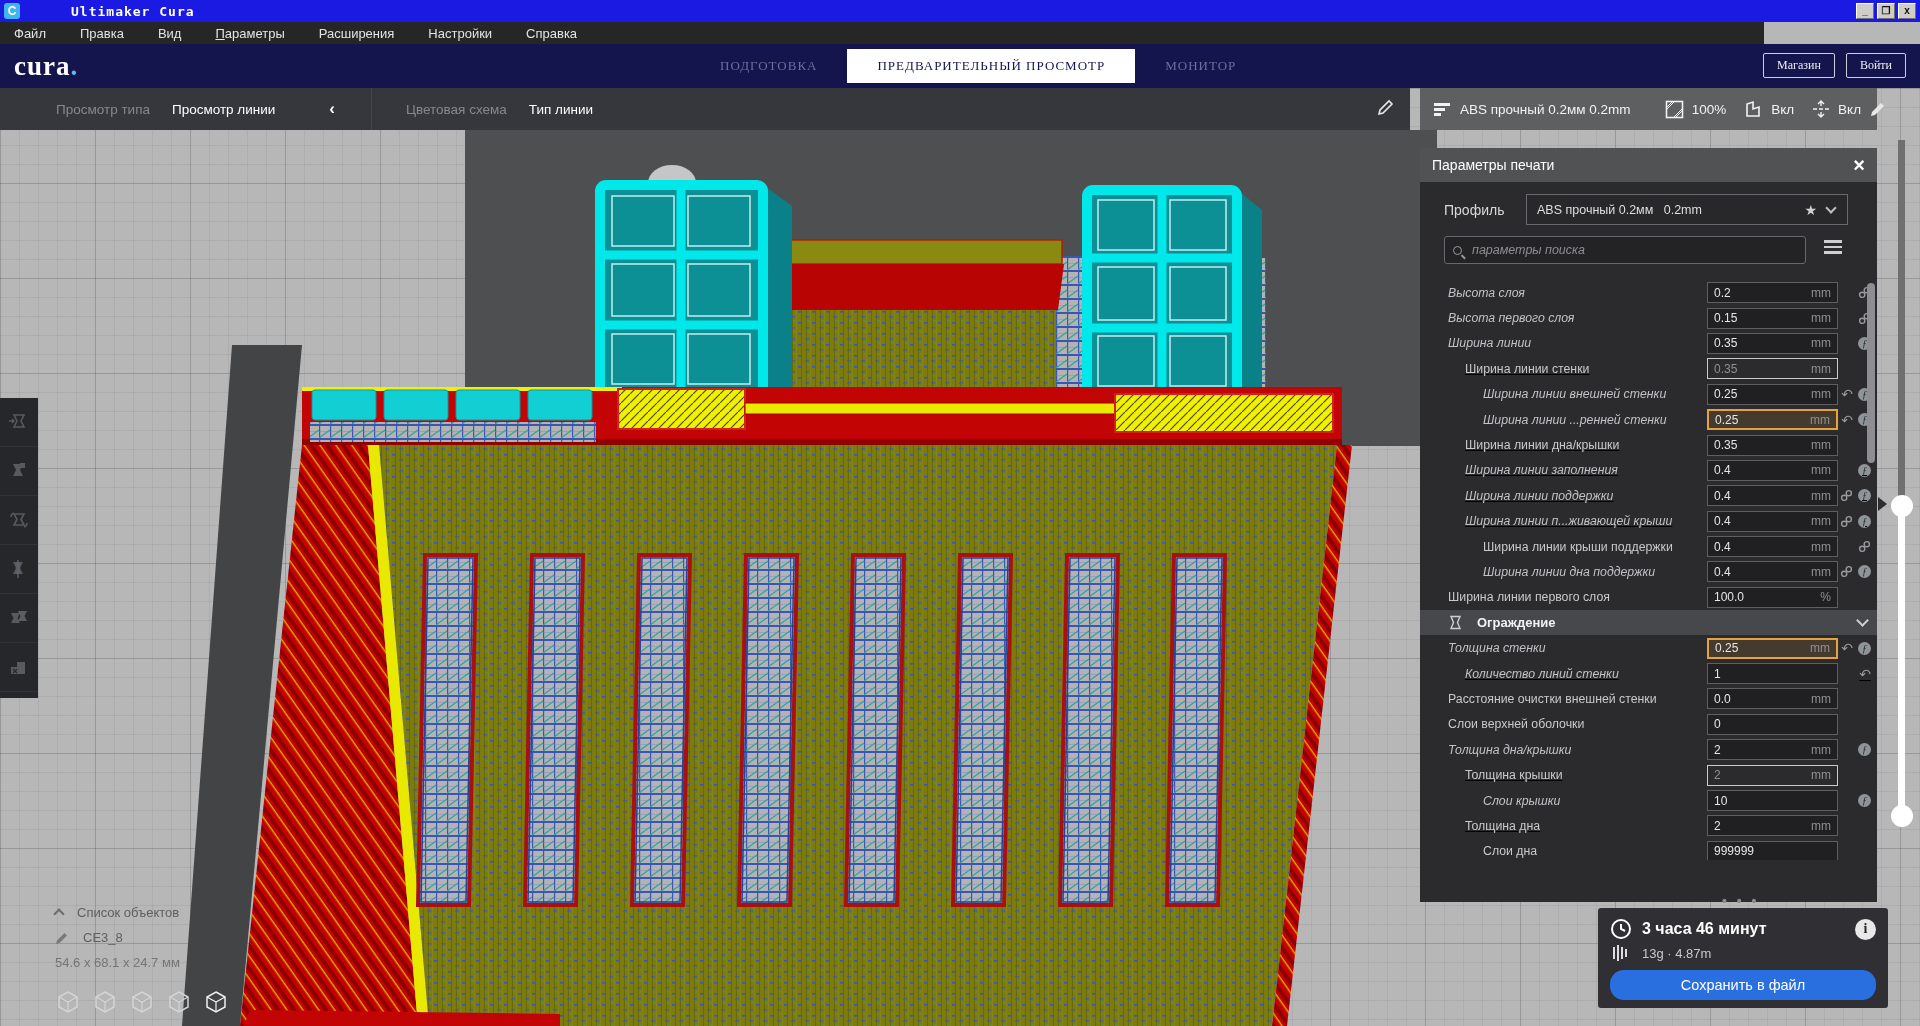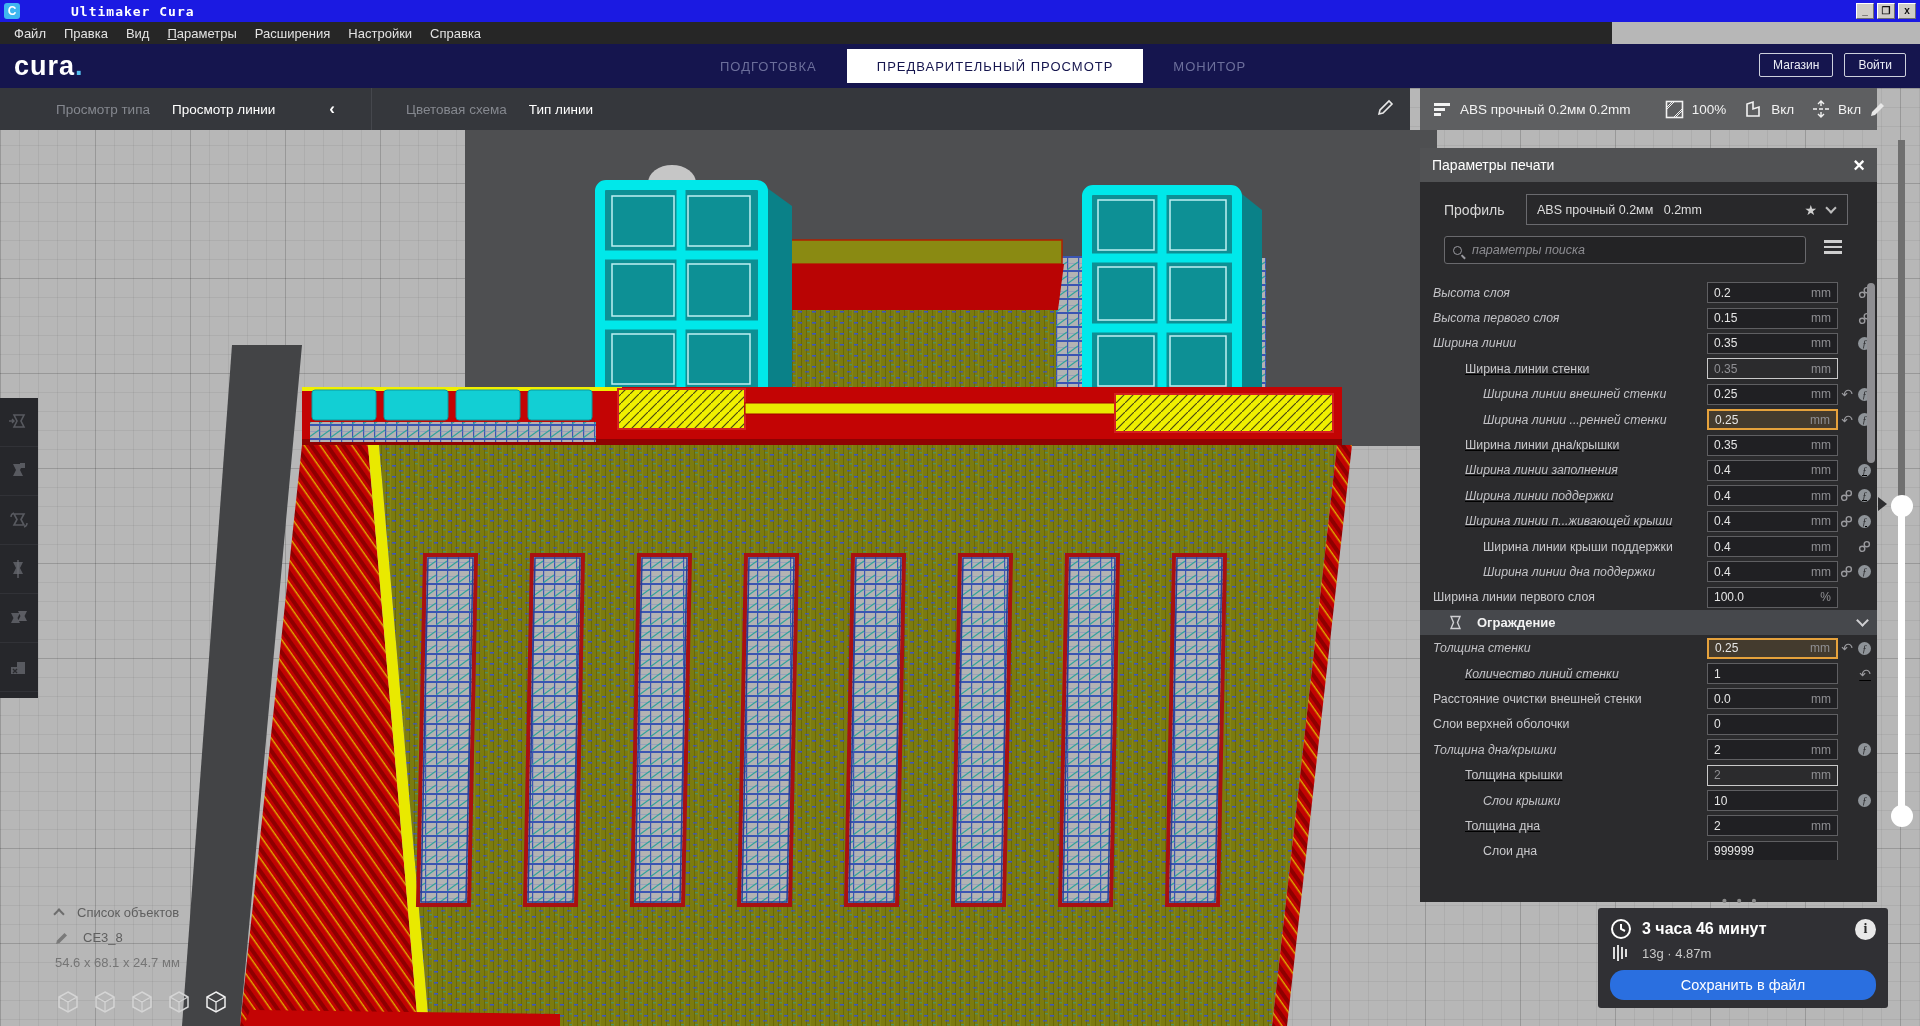--- a/index.html
+++ b/index.html
@@ -6,25 +6,25 @@
   html,body { width:1920px; height:1026px; overflow:hidden; font-family:"Liberation Sans",sans-serif; background:#b7b7b7; }
 
   
   .titlebar { position:absolute; left:0; top:0; width:1920px; height:22px; background:#1b1ae2; display:flex; align-items:center; padding:0 4px; }
   .cura-badge { width:16px; height:16px; background:#3fb6f0; border-radius:3px; color:#fff; font-weight:bold; font-size:12px; display:flex; align-items:center; justify-content:center; margin-right:6px; }
   .titletext { color:#fff; font-family:"DejaVu Sans Mono",monospace; font-weight:bold; font-size:13px; letter-spacing:1px;margin-left:45px; }
   .winctrls { margin-left:auto; display:flex; gap:3px; }
   .winbtn { width:18px; height:16px; background:#cfcdc7; border:1px solid; border-color:#fff #6f6f6f #6f6f6f #fff; font-size:10px; line-height:13px; text-align:center; color:#111; font-weight:bold; }
 
   
-  .menubar { position:absolute; left:0; top:22px; width:1612px; height:22px; background:#262626; display:flex; align-items:center; padding-left:6px; gap:2px; }
+  .menubar { position:absolute; left:0; top:22px; width:1764px; height:22px; background:#262626; display:flex; align-items:center; padding-left:6px; gap:18px; }
   .menu-item { color:#e3e3e3; font-size:13px; padding:2px 8px; cursor:default; }
 
   
-  .appheader { position:absolute; left:0; top:44px; width:1920px; height:44px; background:#15154e; }
+  .appheader { position:absolute; left:0; top:44px; width:1920px; height:44px; background:#15154e;font-family:Liberation Serif, serif; }
   .logo { position:absolute; left:14px; top:7px; font-size:27px; font-weight:bold; color:#fff; letter-spacing:1px; }
   .logo .dot { color:#54c1f0; }
   .stage-tabs { position:absolute; left:690px; top:0; height:44px; display:flex; align-items:center; }
   .stage-tab { height:34px; margin-top:0px; display:flex; align-items:center; justify-content:center; font-size:13px; letter-spacing:1px; color:#6c6f9b; padding:0 30px; }
   .stage-tab.active { background:#fff; color:#15154e; height:34px; }
   .hdr-buttons { position:absolute; right:14px; top:9px; display:flex; gap:11px; }
   .hdr-btn { border:1px solid #cdd0dc; border-radius:2px; color:#eceef6; font-size:12px; padding:4px 13px; background:transparent; }
 
   
   .viewport { position:absolute; left:0; top:88px; width:1920px; height:938px; background-color:#b7b7b7;
@@ -62,21 +62,21 @@
   .sp-star { margin-left:auto; color:#cfcfcf; font-size:14px; }
   .chev-down { width:8px; height:8px; border-right:2px solid #bdbdbd; border-bottom:2px solid #bdbdbd; transform:rotate(45deg); margin:-4px 2px 0 10px; }
   .sp-search { position:absolute; left:24px; top:88px; width:362px; height:28px; border:1px solid #69696d; border-radius:3px; background:#232325; display:flex; align-items:center; padding:0 8px; }
   .mag { width:9px; height:9px; border:1.5px solid #9a9aa0; border-radius:50%; position:relative; }
   .mag::after { content:""; position:absolute; width:5px; height:1.5px; background:#9a9aa0; transform:rotate(45deg); left:7px; top:9px; }
   .sp-search-ph { color:#8e8e93; font-size:12.5px; font-style:italic; margin-left:10px; }
   .hamburger { position:absolute; left:404px; top:92px; width:18px; }
   .hamburger div { height:2.5px; background:#cfcfcf; margin-bottom:3px; }
 
   .rows { position:absolute; left:0; top:132px; width:457px; height:580px; overflow:hidden; }
-  .srow { height:25.4px; display:flex; align-items:center; padding-left:13px; position:relative; }
+  .srow { height:25.4px; display:flex; align-items:center; padding-left:28px; position:relative; }
   .srow .lbl { color:#c9c9cc; font-size:12.3px; white-space:nowrap; }
   .srow .lbl.it { font-style:italic; color:#c2c2c6; }
   .ind1 { padding-left:45px;text-decoration:underline; } .ind2 { padding-left:63px; }
   .icwrap { display:flex; align-items:center; gap:5px; margin-left:auto; margin-right:6px; }
   .ic-revert { color:#9a9a9e; font-size:14px; line-height:12px; }
   .ic-info { width:13px; height:13px; border-radius:50%; background:#8f9499; color:#2b2b2d; font-size:10px; font-style:italic; display:inline-flex; align-items:center; justify-content:center; font-family:"Liberation Serif",serif; }
   .vbox { position:absolute; left:287px; width:131px; height:21px; background:#202023; border:1px solid #5f5f62; display:flex; align-items:center; padding:0 6px; }
   .vbox .vval { color:#e6e6e6; font-size:12px; }
   .vbox .vunit { margin-left:auto; color:#8f8f93; font-size:12px; }
   .vbox.focus { border:1px solid #c9c9c9; background:transparent; }

